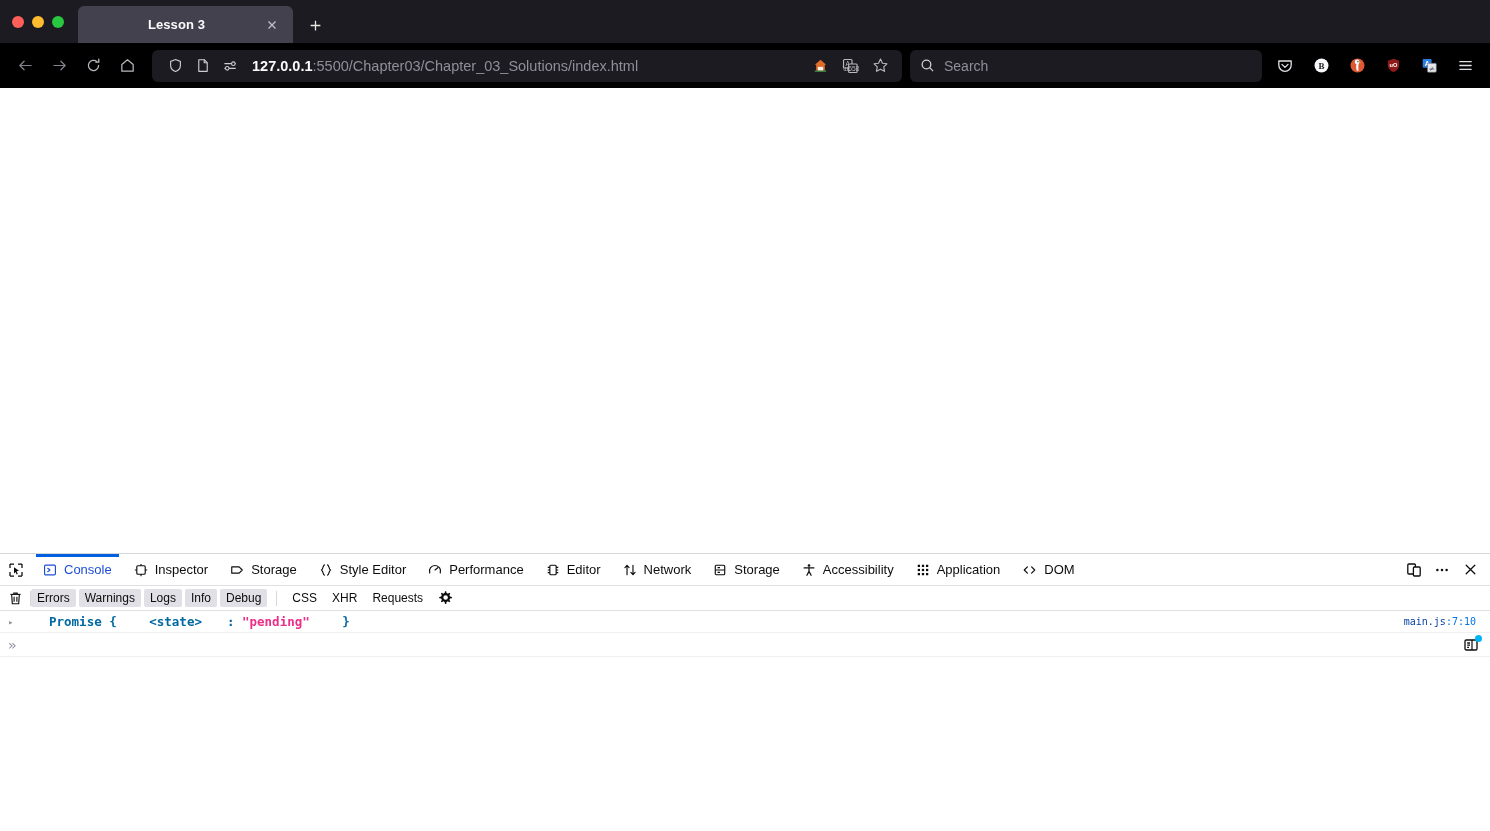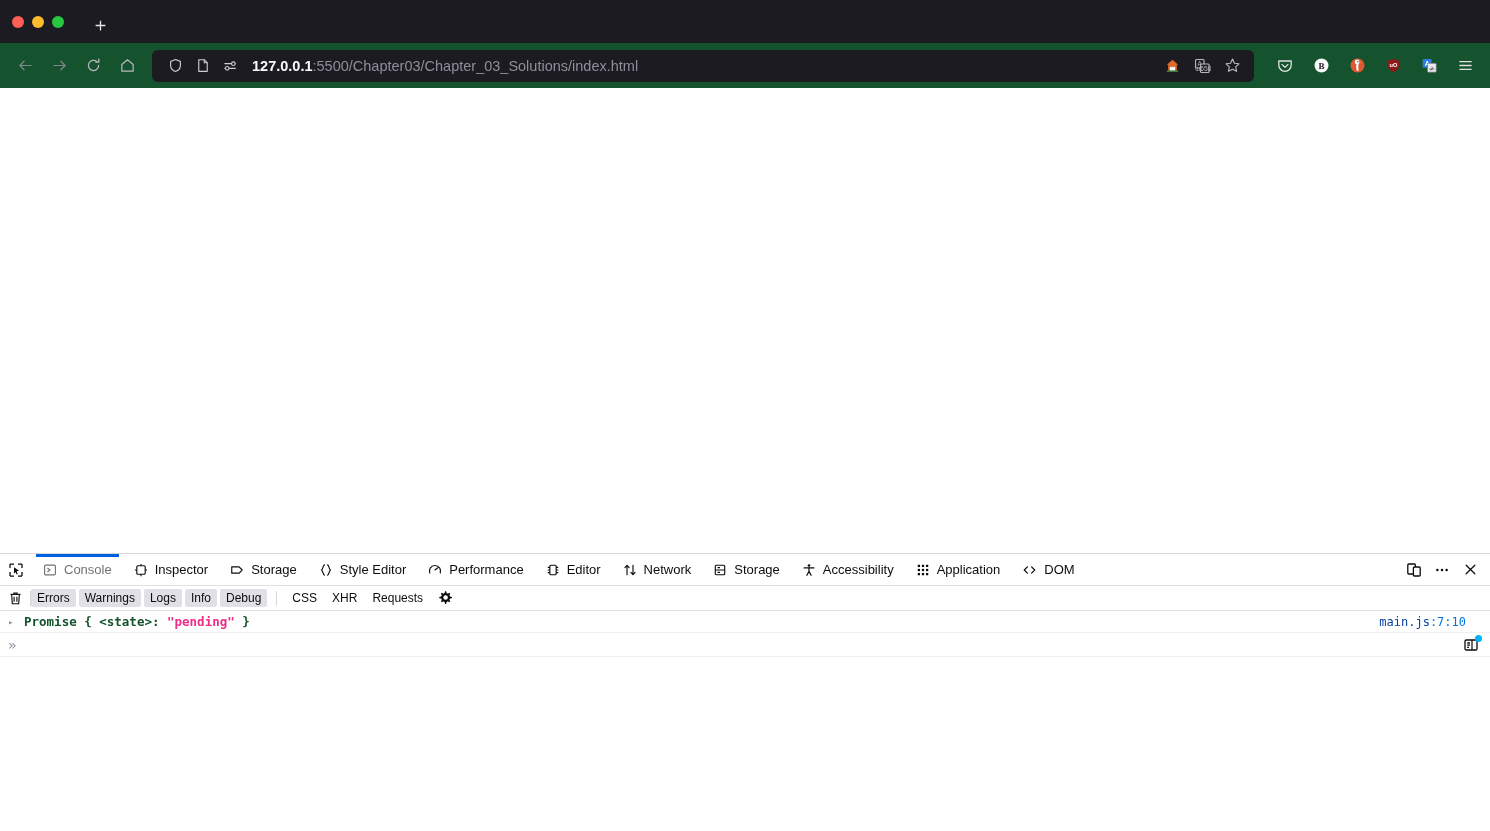--- a/index.html
+++ b/index.html
@@ -64,21 +64,21 @@
     width: 32px; height: 32px;
     display: flex; align-items: center; justify-content: center;
     color: #e8e6e3;
     margin-left: 6px;
     margin-bottom: 2px;
     border-radius: 4px;
   }
 
   .navbar {
     height: 45px;
-    background: #14532d;
+    background: #000000;
     display: flex;
     align-items: center;
     padding: 0 8px;
     flex: 0 0 auto;
     gap: 0;
   }
   .navbtn {
     width: 34px; height: 32px;
     display: flex; align-items: center; justify-content: center;
     color: #b9b8c0;
@@ -169,21 +169,21 @@
   }
   .dt-tabs { display: flex; align-items: stretch; flex: 1; min-width: 0; }
   .dt-tab {
     display: flex; align-items: center; gap: 7px;
     padding: 0 11px;
     font-size: 13px;
     color: #0c0c0d;
     position: relative;
     white-space: nowrap;
   }
-  .dt-tab.active { color: #737373; }
+  .dt-tab.active { color: #1d4ed8; }
   .dt-tab.active::before {
     content: "";
     position: absolute;
     top: 0; left: 4px; right: 4px;
     height: 3px;
     background: #0060df;
   }
   .dt-tab .ic { display: flex; align-items: center; }
   .dt-tools-right {
     display: flex; align-items: center; gap: 2px;
@@ -255,27 +255,27 @@
     font-size: 12.5px;
   }
   .log-arrow {
     width: 16px;
     color: #8f8f9d;
     font-size: 9px;
     flex: 0 0 auto;
     display: flex; align-items: center;
   }
   .log-msg { flex: 1; white-space: nowrap; font-weight: bold; min-width: 0; overflow: hidden; }
-  .tk-obj { color: #14532d; }
+  .tk-obj { color: #0369a1; margin-left: 25px; }
   .tk-str { color: #ed2d87; }
   .log-src {
     color: #0842a0;
     font-family: "DejaVu Sans Mono", monospace;
-    font-size: 12px;
-    padding-right: 24px;
+    font-size: 10px;
+    padding-right: 14px;
     flex: 0 0 auto;
   }
   .log-src .ln { color: #0074e8; }
 
   .dt-prompt {
     display: flex;
     align-items: center;
     height: 24px;
     padding-left: 8px;
     border-bottom: 1px solid #f0f0f4;
@@ -309,20 +309,28 @@
 </head>
 <body>
 
 <div class="browser">
 
   <div class="tabbar">
     <div class="traffic">
       <span class="dot red"></span>
       <span class="dot yellow"></span>
       <span class="dot green"></span>
+    </div>
+    <div class="tab">
+      <span class="tab-title">Lesson 3</span>
+      <span class="tab-close">
+        <svg width="12" height="12" viewBox="0 0 12 12" fill="none" stroke="currentColor" stroke-width="1.3">
+          <path d="M2.5 2.5 L9.5 9.5 M9.5 2.5 L2.5 9.5"></path>
+        </svg>
+      </span>
     </div>
     <div class="newtab">
       <svg width="15" height="15" viewBox="0 0 16 16" fill="none" stroke="currentColor" stroke-width="1.4">
         <path d="M8 2.8 V13.2 M2.8 8 H13.2"></path>
       </svg>
     </div>
   </div>
 
   <div class="navbar">
     <div class="navbtn dim">
@@ -384,20 +392,29 @@
           </svg>
         </span>
         <span class="navbtn">
           <svg width="17" height="17" viewBox="0 0 18 18" fill="none" stroke="currentColor" stroke-width="1.2" stroke-linejoin="round">
             <path d="M9 2.2 L11.1 6.6 L15.8 7.2 L12.4 10.5 L13.3 15.2 L9 12.9 L4.7 15.2 L5.6 10.5 L2.2 7.2 L6.9 6.6 Z"></path>
           </svg>
         </span>
       </span>
     </div>
 
+    <div class="searchbar">
+      <span style="display:flex;color:#cfcdd4">
+        <svg width="15" height="15" viewBox="0 0 16 16" fill="none" stroke="currentColor" stroke-width="1.4">
+          <circle cx="6.9" cy="6.9" r="4.6"></circle>
+          <path d="M10.3 10.3 L14 14"></path>
+        </svg>
+      </span>
+      <span class="search-ph">Search</span>
+    </div>
 
     <div class="ext-area">
       <span class="navbtn">
         <svg width="18" height="18" viewBox="0 0 18 18" fill="none" stroke="#e3e1e5" stroke-width="1.3" stroke-linejoin="round">
           <path d="M2.8 4 H15.2 V8 C15.2 11.6 12.4 14.4 9 14.4 C5.6 14.4 2.8 11.6 2.8 8 Z"></path>
           <path d="M6 7.4 L9 10.4 L12 7.4" stroke-linecap="round"></path>
         </svg>
       </span>
       <span class="navbtn">
         <svg width="17" height="17" viewBox="0 0 18 18">

